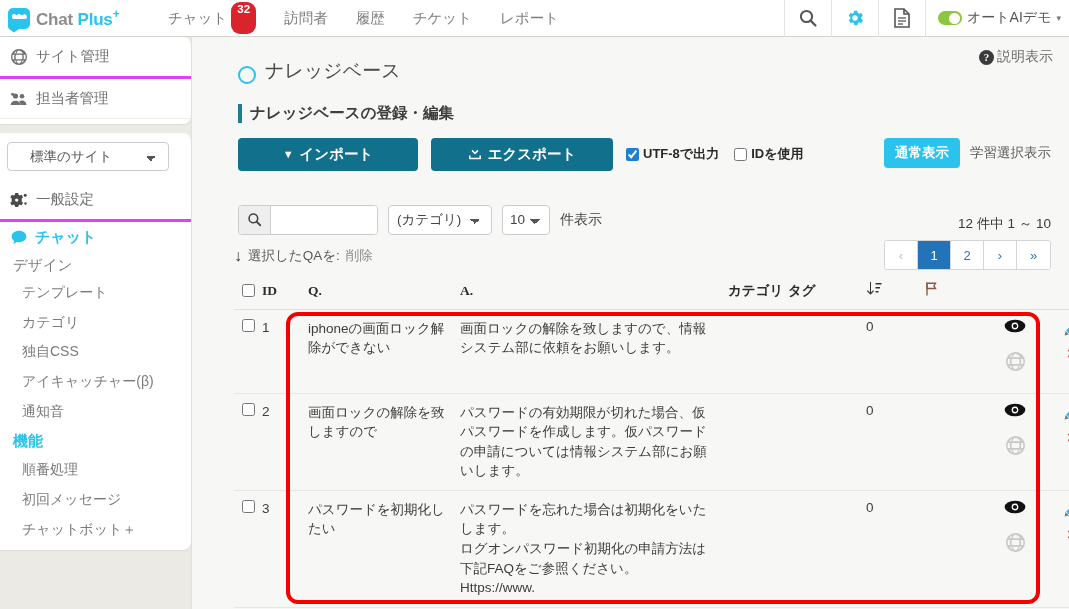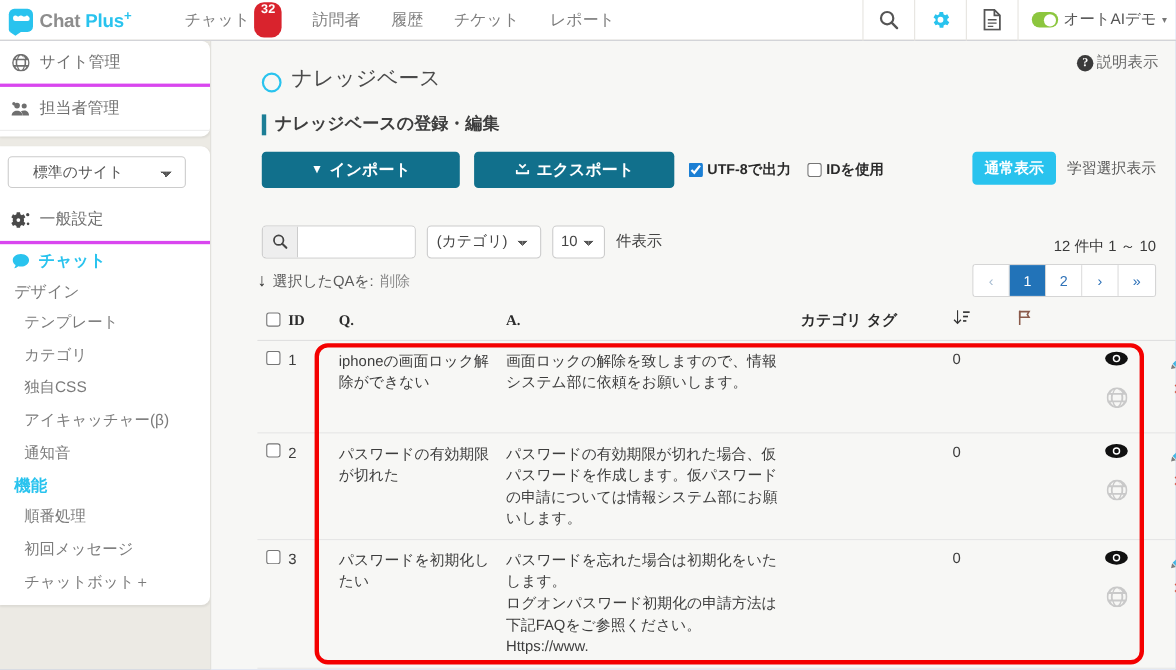--- a/index.html
+++ b/index.html
@@ -525,21 +525,21 @@
             <span class="ic-x">×</span>
           </div>
         </div>
       </div>
 
       <div class="trow">
         <div class="c-chk">
           <input type="checkbox" style="">
         </div>
         <div class="c-id">2</div>
-        <div class="c-q">パスワードの有効期限が切れた</div>
+        <div class="c-q">画面ロックの解除を致しますので</div>
         <div class="c-a">パスワードの有効期限が切れた場合、仮パスワードを作成します。仮パスワードの申請については情報システム部にお願いします。</div>
         <div class="c-cat"></div>
         <div class="c-tag"></div>
         <div class="c-sort">0</div>
         <div class="c-flag"></div>
         <div class="acts">
           <div class="act-col1">
             <span class="ic-eye">
               <svg width="22" height="14" viewBox="0 0 22 14">
                   <ellipse cx="11" cy="7" rx="10.3" ry="6.3" fill="#111"></ellipse>

